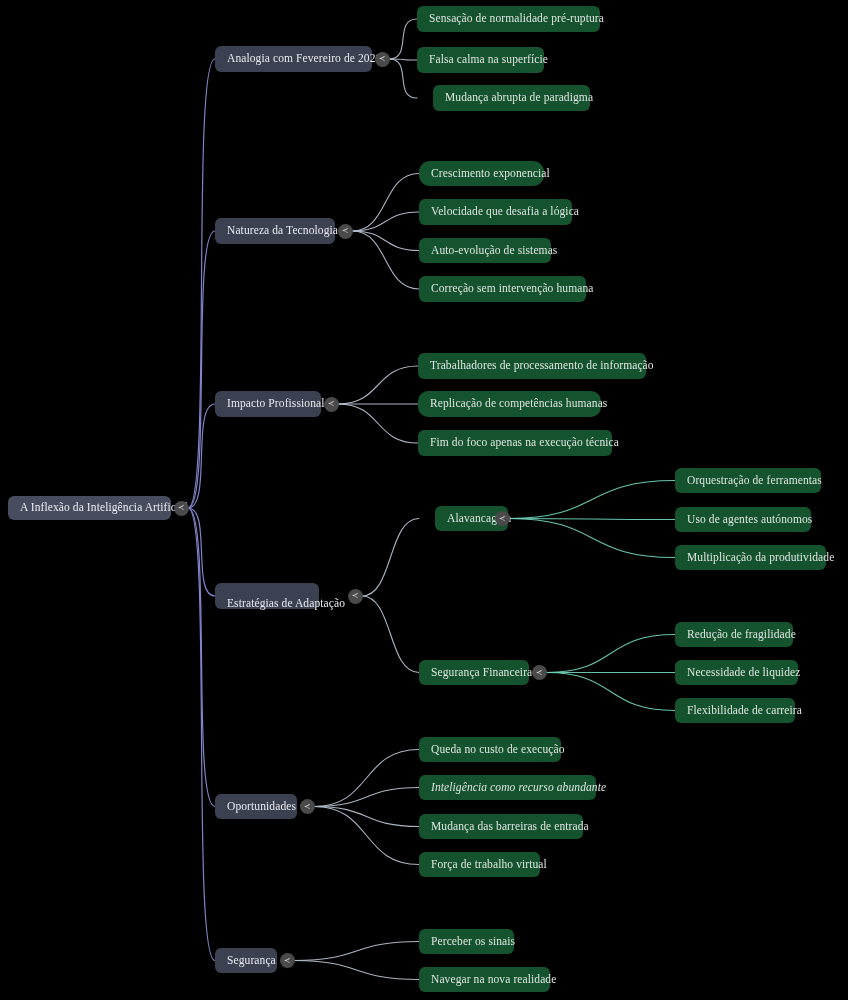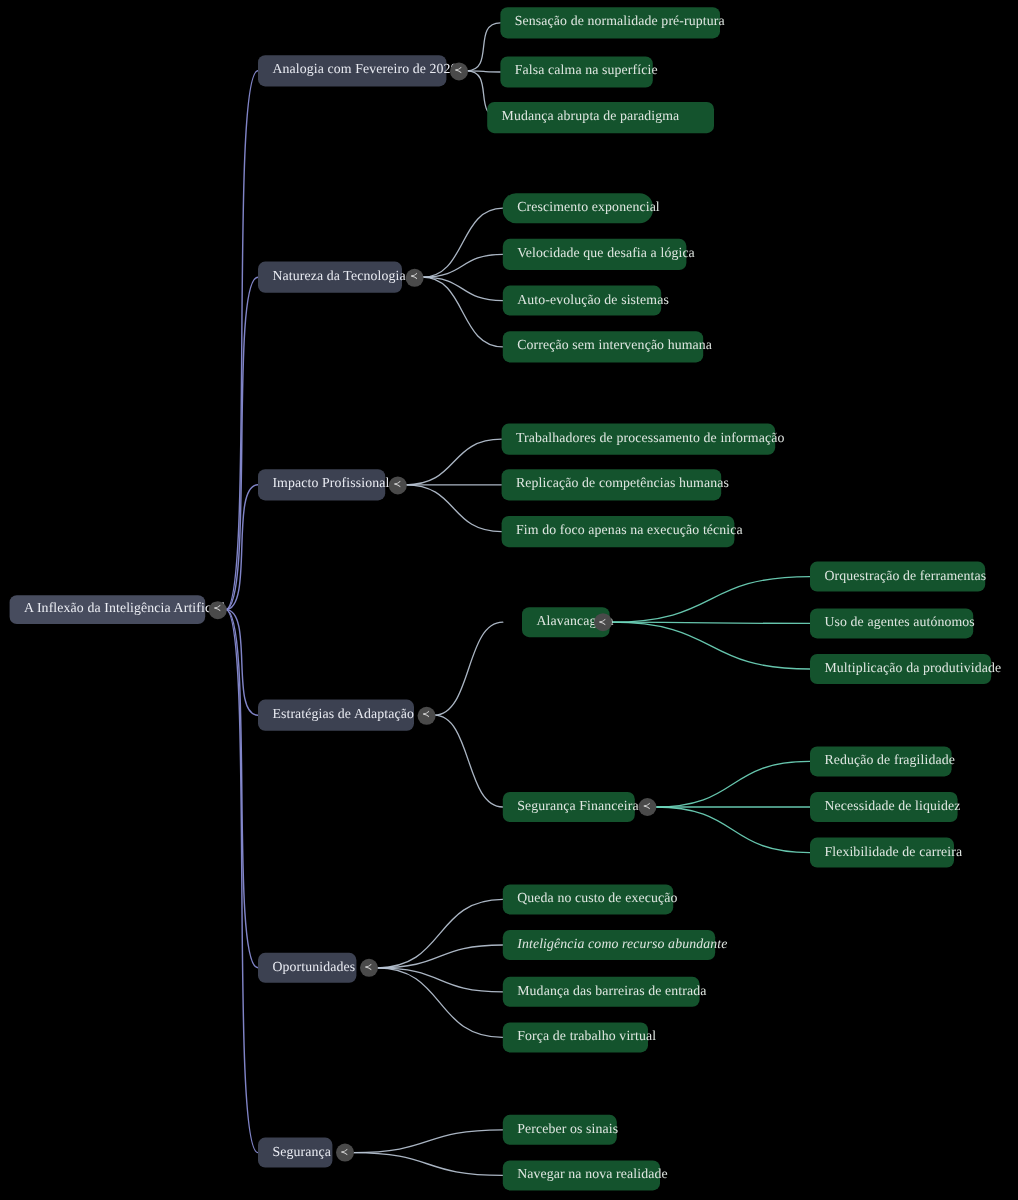--- a/index.html
+++ b/index.html
@@ -119,21 +119,21 @@
       </div>
       <div class="toggle" style="left: 374.5px; top: 51.5px; background: rgb(74, 74, 74);">
         <span>≺</span>
       </div>
       <div class="node leaf" style="left: 417px; top: 6px; width: 183px; height: 26px;">
         <span>Sensação de normalidade pré-ruptura</span>
       </div>
       <div class="node leaf" style="left: 417px; top: 47px; width: 127px; height: 26px;">
         <span>Falsa calma na superfície</span>
       </div>
-      <div class="node leaf" style="left: 406px; top: 85px; width: 189px; height: 26px;">
+      <div class="node leaf" style="left: 433px; top: 85px; width: 157px; height: 26px;">
         <span>Mudança abrupta de paradigma</span>
       </div>
       <div class="node branch" style="left: 215px; top: 218px; width: 120px; height: 26px;">
         <span>Natureza da Tecnologia</span>
       </div>
       <div class="toggle" style="left: 337.5px; top: 223.5px; background: rgb(74, 74, 74);">
         <span>≺</span>
       </div>
       <div class="node leaf" style="left: 419px; top: 161px; width: 125px; height: 25px; border-radius: 11px;">
         <span>Crescimento exponencial</span>
@@ -149,27 +149,27 @@
       </div>
       <div class="node branch" style="left: 215px; top: 391px; width: 106px; height: 26px;">
         <span>Impacto Profissional</span>
       </div>
       <div class="toggle" style="left: 323.5px; top: 396.5px; background: rgb(74, 74, 74);">
         <span>≺</span>
       </div>
       <div class="node leaf" style="left: 418px; top: 353px; width: 228px; height: 26px;">
         <span>Trabalhadores de processamento de informação</span>
       </div>
-      <div class="node leaf" style="left: 418px; top: 391px; width: 183px; height: 26px;">
+      <div class="node leaf" style="left: 418px; top: 391px; width: 183px; height: 26px; border-radius: 10px;">
         <span>Replicação de competências humanas</span>
       </div>
       <div class="node leaf" style="left: 418px; top: 430px; width: 194px; height: 26px;">
         <span>Fim do foco apenas na execução técnica</span>
       </div>
-      <div class="node branch" style="left: 215px; top: 583px; width: 130px; height: 26px;">
+      <div class="node branch" style="left: 215px; top: 583px; width: 104px; height: 26px; align-items: flex-end;">
         <span>Estratégias de Adaptação</span>
       </div>
       <div class="toggle" style="left: 347.5px; top: 588.5px; background: rgb(74, 74, 74);">
         <span>≺</span>
       </div>
       <div class="node leaf" style="left: 419px; top: 506px; width: 73px; height: 25px; margin-left: 16px;">
         <span>Alavancagem</span>
       </div>
       <div class="toggle" style="left: 494.5px; top: 511px; background: rgb(74, 74, 74);">
         <span>≺</span>

